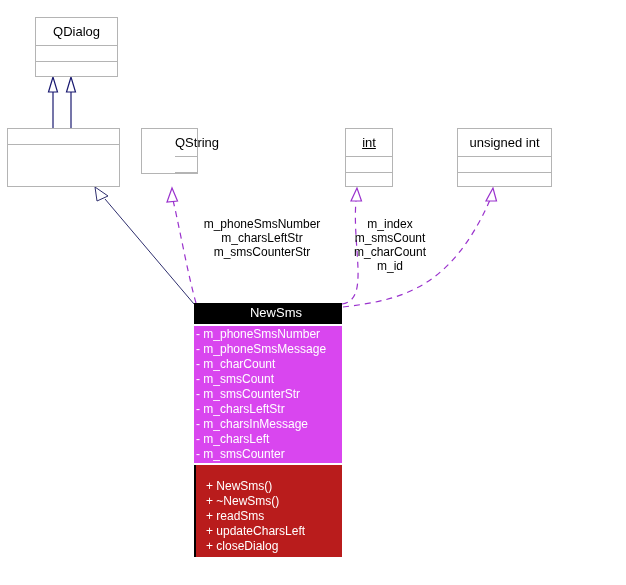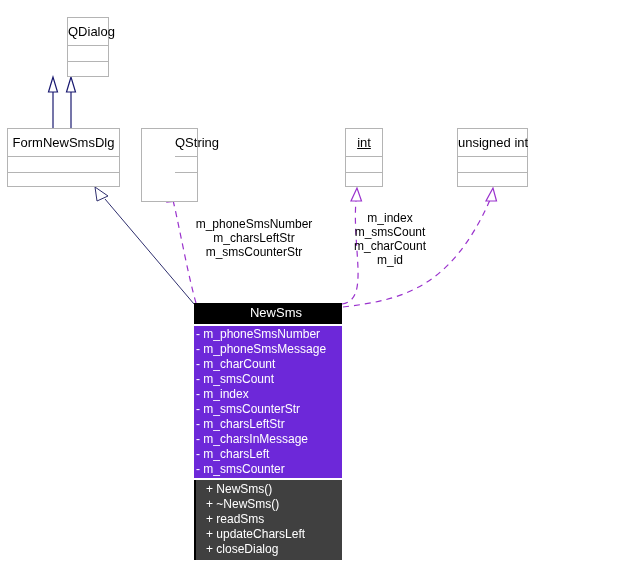--- a/index.html
+++ b/index.html
@@ -58,28 +58,28 @@
     color: #ffffff;
     text-align: center;
     font-size: 13px;
     line-height: 18px;
     padding: 1px 0 2px 16px;
     border-bottom: 2px solid #ffffff;
     white-space: nowrap;
   }
   .uml-focus .focus-attrs {
     box-sizing: border-box;
-    background: #6d28d9;
+    background: #d946ef;
     padding: 1px 0 1px 0;
     border-bottom: 2px solid #ffffff;
   }
   .uml-focus .focus-ops {
     box-sizing: border-box;
-    background: #404040;
-    padding: 2px 0 3px 0;
+    background: #b91c1c;
+    padding: 14px 0 3px 0;
     margin-left: 2px;
   }
   .uml-focus .member {
     color: #ffffff;
     font-size: 12px;
     line-height: 15px;
     white-space: nowrap;
     padding-left: 2px;
   }
   .uml-focus .focus-ops .member {
@@ -136,74 +136,72 @@
       <path d="M 342 304 C 370 300, 352 250, 356 200" stroke="#9a32cd" stroke-width="1.2" fill="none" stroke-dasharray="6,5"></path>
       <path d="M 357 188 L 351 201 L 361.5 201 Z" stroke="#9a32cd" stroke-width="1.2" fill="#ffffff"></path>
     </g>
 
     <g>
       <path d="M 343 307 C 400 300, 450 290, 490 200" stroke="#9a32cd" stroke-width="1.2" fill="none" stroke-dasharray="6,5"></path>
       <path d="M 493 188 L 486 201 L 496.5 201 Z" stroke="#9a32cd" stroke-width="1.2" fill="#ffffff"></path>
     </g>
   </svg>
 
-  <div class="uml-box" style="left:35px; top:17px; width:42px; height:60px;margin-left:32px;">
+  <div class="uml-box" style="left:35px; top:17px; width:83px; height:60px;">
     <div class="box-title">QDialog</div>
     <div class="box-attrs"></div>
     <div class="box-ops"></div>
   </div>
 
   <div class="uml-box" style="left:7px; top:128px; width:113px; height:59px;">
-    <div class="box-title">FormNewSmsDlg</div>
-    <div class="box-attrs"></div>
-    <div class="box-ops"></div>
-  </div>
-
-  <div class="uml-box" style="left:141px; top:128px; width:57px; height:74px;padding-left:33px;">
+    <div class="box-attrs"></div>
+    <div class="box-ops"></div>
+  </div>
+
+  <div class="uml-box" style="left:141px; top:128px; width:57px; height:46px;padding-left:33px;">
     <div class="box-title">QString</div>
     <div class="box-attrs"></div>
     <div class="box-ops"></div>
   </div>
 
-  <div class="uml-box" style="left:345px; top:128px; width:38px; height:59px;text-decoration:underline;">
+  <div class="uml-box" style="left:345px; top:128px; width:48px; height:59px;text-decoration:underline;">
     <div class="box-title">int</div>
     <div class="box-attrs"></div>
     <div class="box-ops"></div>
   </div>
 
-  <div class="uml-box" style="left:457px; top:128px; width:71px; height:59px;">
+  <div class="uml-box" style="left:457px; top:128px; width:95px; height:59px;">
     <div class="box-title">unsigned int</div>
     <div class="box-attrs"></div>
     <div class="box-ops"></div>
   </div>
 
-  <div class="edge-label" style="left:184px; top:217px; width:140px;">
+  <div class="edge-label" style="left:192px; top:217px; width:140px;">
     <div>m_phoneSmsNumber</div>
     <div>m_charsLeftStr</div>
     <div>m_smsCounterStr</div>
   </div>
 
-  <div class="edge-label" style="left:345px; top:211px; width:90px;">
+  <div class="edge-label" style="left:345px; top:217px; width:90px;">
     <div>m_index</div>
     <div>m_smsCount</div>
     <div>m_charCount</div>
     <div>m_id</div>
   </div>
 
 
   <div class="uml-focus" style="left:194px; top:303px; width:148px;">
 
     <div class="focus-title">NewSms</div>
 
     <div class="focus-attrs">
       <div class="member">- m_phoneSmsNumber</div>
       <div class="member">- m_phoneSmsMessage</div>
       <div class="member">- m_charCount</div>
       <div class="member">- m_smsCount</div>
-      <div class="member">- m_index</div>
       <div class="member">- m_smsCounterStr</div>
       <div class="member">- m_charsLeftStr</div>
       <div class="member">- m_charsInMessage</div>
       <div class="member">- m_charsLeft</div>
       <div class="member">- m_smsCounter</div>
     </div>
 
     <div class="focus-ops">
       <div class="member">+ NewSms()</div>
       <div class="member">+ ~NewSms()</div>

